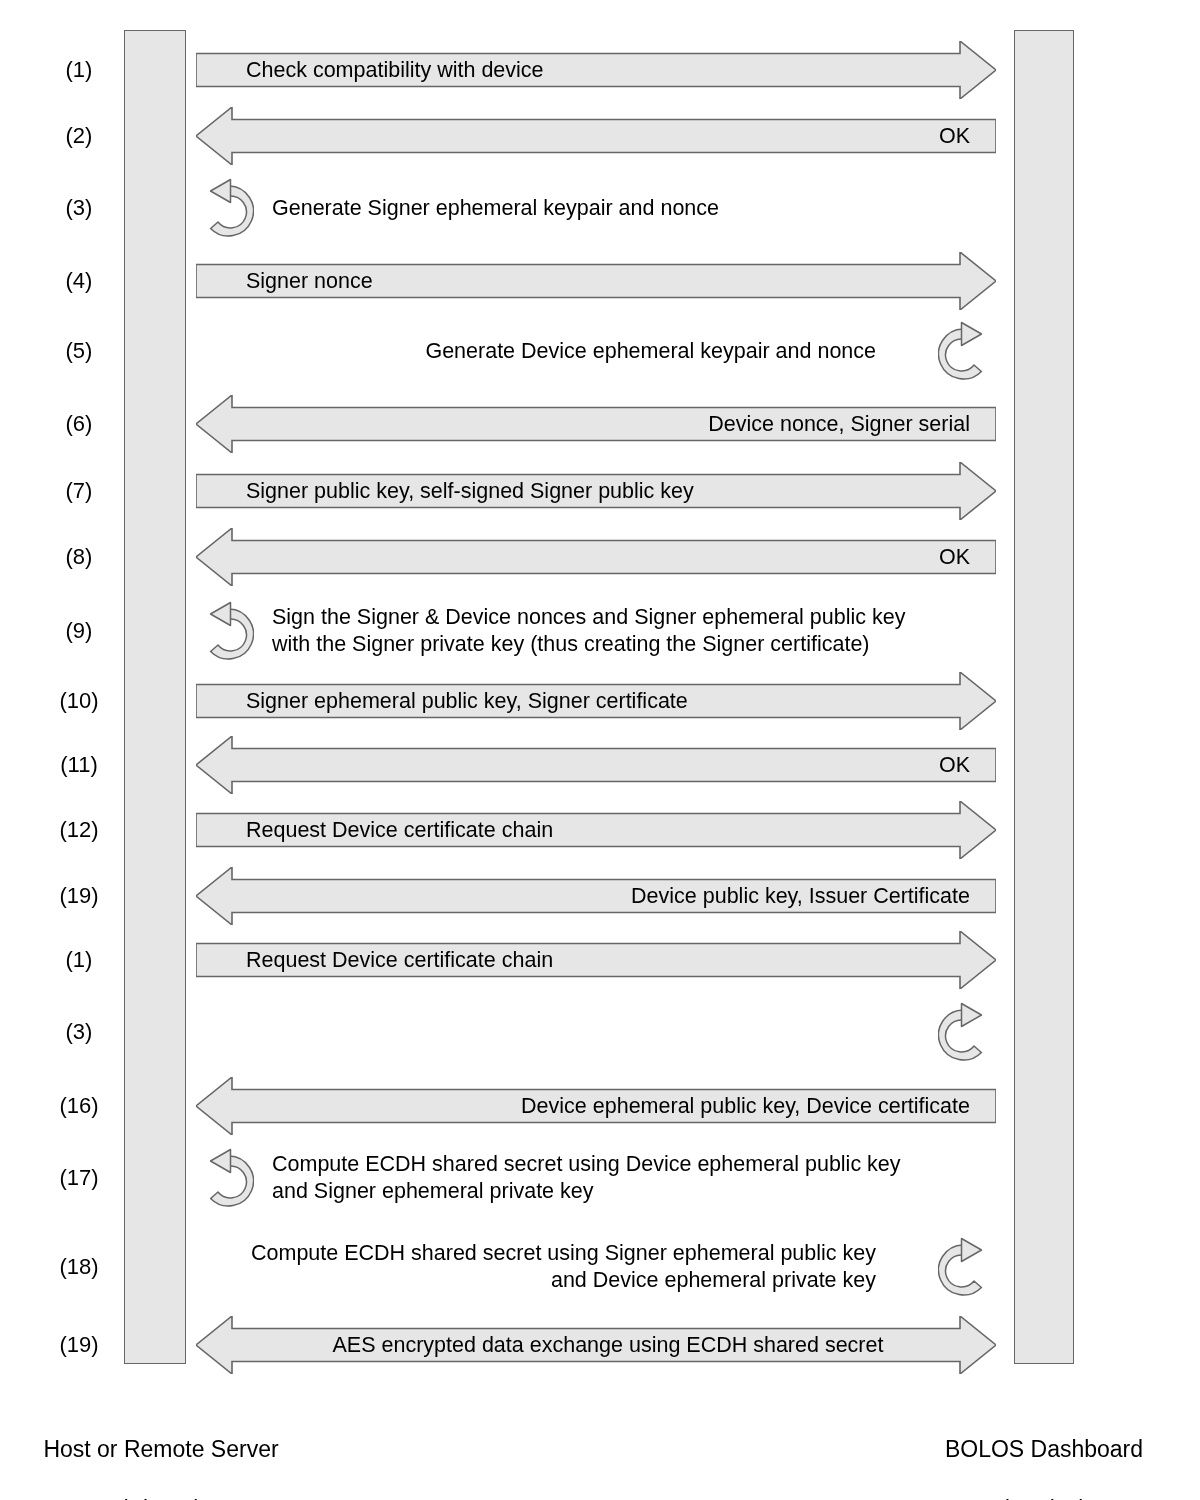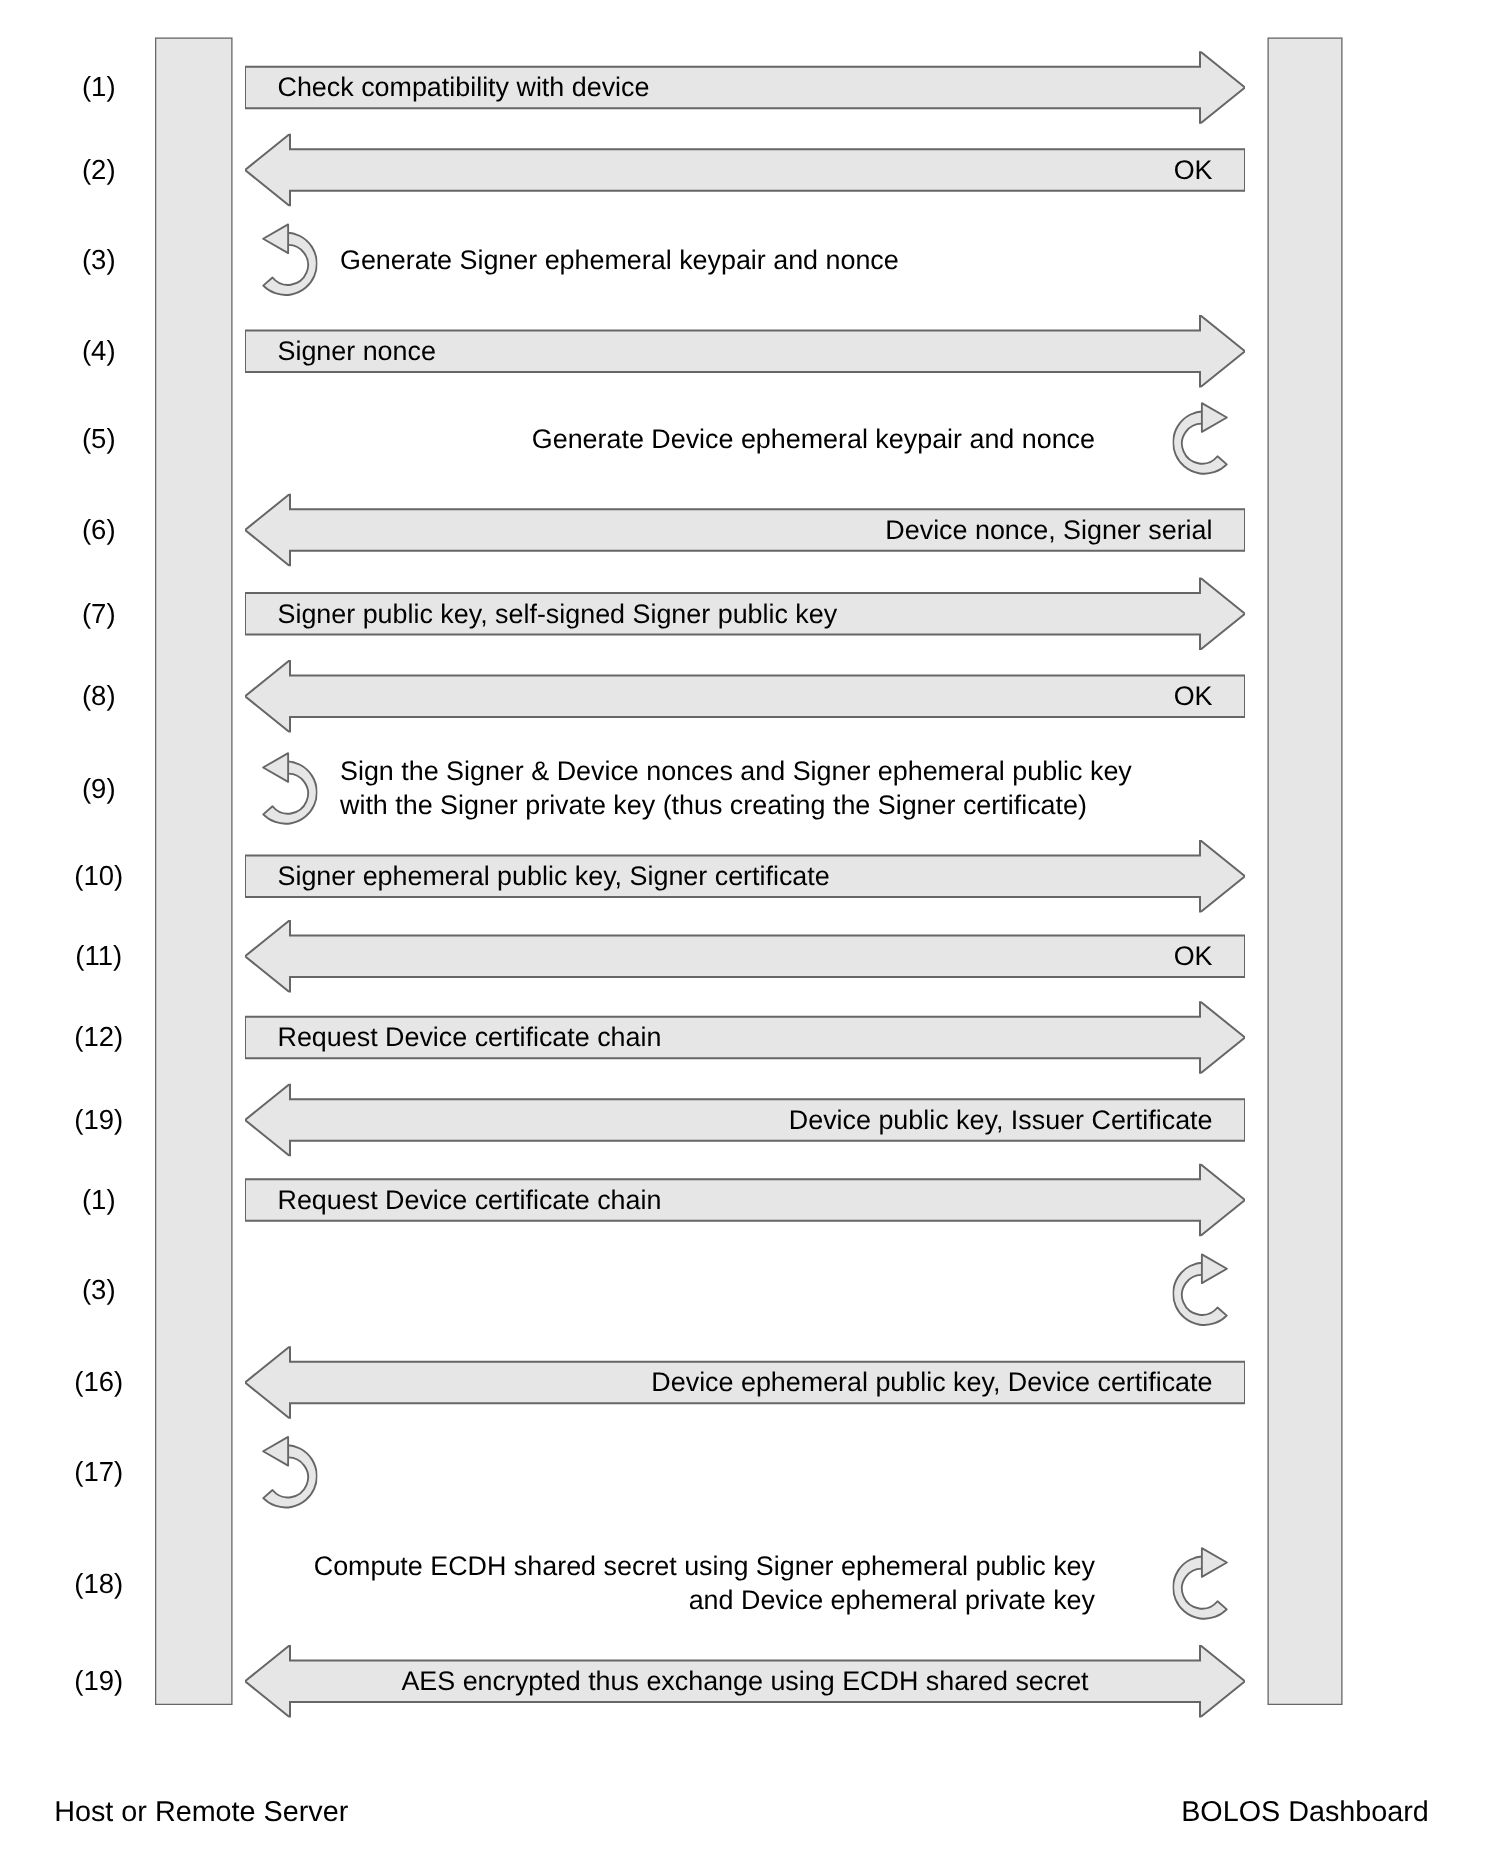--- a/index.html
+++ b/index.html
@@ -72,20 +72,21 @@
   .arrow-label {
     position: absolute;
     top: 0;
     height: 100%;
     display: flex;
     align-items: center;
     font-size: 21.5px;
     line-height: 26px;
     color: #000;
     pointer-events: none;
+    margin-left: 24px;
   }
   .arrow-label.align-left   { left: 26px;  right: 70px; justify-content: flex-start; }
   .arrow-label.align-right  { left: 70px;  right: 26px; justify-content: flex-end; }
   .arrow-label.align-center { left: 70px;  right: 70px; justify-content: center; }
 
   
   .self-row {
     position: relative;
     display: flex;
     align-items: center;
@@ -289,20 +290,22 @@
       <div class="row" style="top: 1143px; height: 70px;">
         <div class="self-row left-icon" style="height: 70px;">
           <span class="loop-icon">
             <svg width="58" height="60" viewBox="0 0 58 60" aria-hidden="true">
               <g>
                 <path d="M33,8 A25,25 0 1,1 14.6,50.5 L22.0,44.0 A16,16 0 1,0 33,18 Z" fill="#e6e6e6" stroke="#666666" stroke-width="1.5" stroke-linejoin="round"></path>
                 <path d="M34.5,1.5 L34.5,24.5 L14.5,13.0 Z" fill="#e6e6e6" stroke="#666666" stroke-width="1.5" stroke-linejoin="round"></path>
               </g>
             </svg>
           </span>
+          <div class="self-text">Compute ECDH shared secret using Device ephemeral public key
+and Signer ephemeral private key</div>
         </div>
       </div>
       <div class="step-number" style="top: 1254px;">(18)</div>
       <div class="row" style="top: 1232px; height: 70px;">
         <div class="self-row right-icon" style="height: 70px;">
           <div class="self-text">Compute ECDH shared secret using Signer ephemeral public key
 and Device ephemeral private key</div>
           <span class="loop-icon">
             <svg width="58" height="60" viewBox="0 0 58 60" aria-hidden="true">
               <g transform="translate(58,0) scale(-1,1)">
@@ -312,18 +315,18 @@
             </svg>
           </span>
         </div>
       </div>
       <div class="step-number" style="top: 1332px;">(19)</div>
       <div class="row" style="top: 1316px; height: 58px;">
         <div class="arrow-wrap" style="height: 58px;">
           <svg viewBox="0 0 800 58" preserveAspectRatio="none" aria-hidden="true">
             <path d="M0,29 L36,0 L36,12.47 L764,12.47 L764,0 L800,29 L764,58 L764,45.53 L36,45.53 L36,58 Z" fill="#e6e6e6" stroke="#666666" stroke-width="1.6" vector-effect="non-scaling-stroke"></path>
           </svg>
-          <div class="arrow-label align-center">AES encrypted thus exchange using ECDH shared secret</div>
+          <div class="arrow-label align-center">AES encrypted data exchange using ECDH shared secret</div>
         </div>
       </div>
     </div>
 
 </div>
 
 </body></html>

